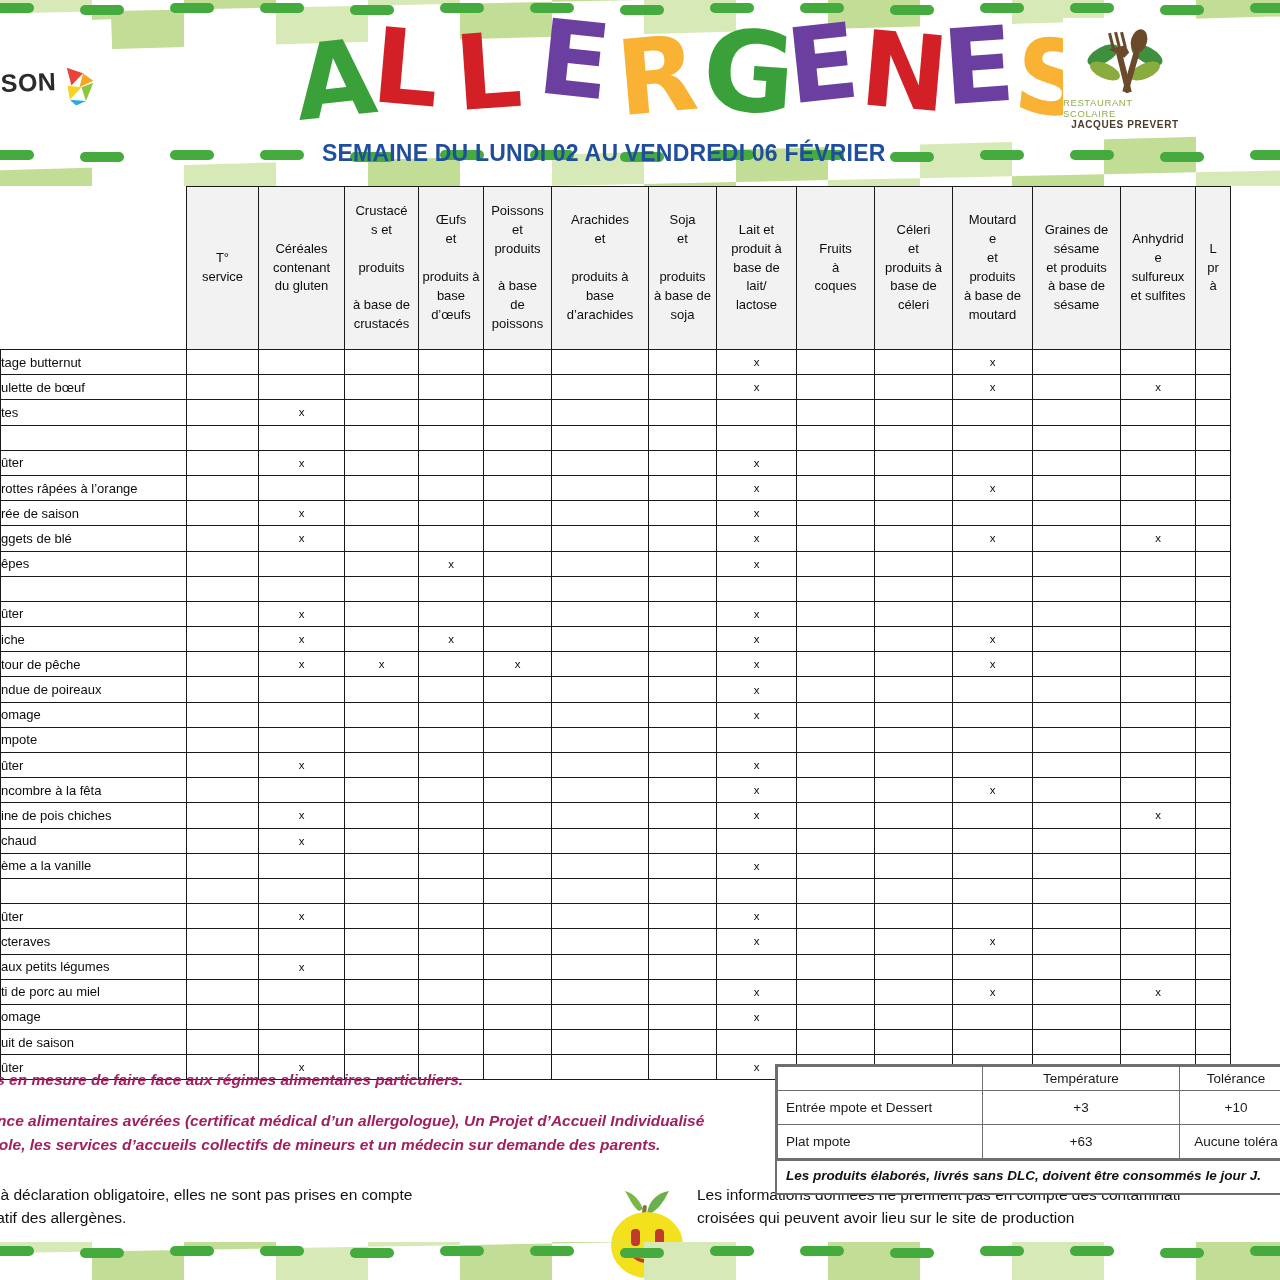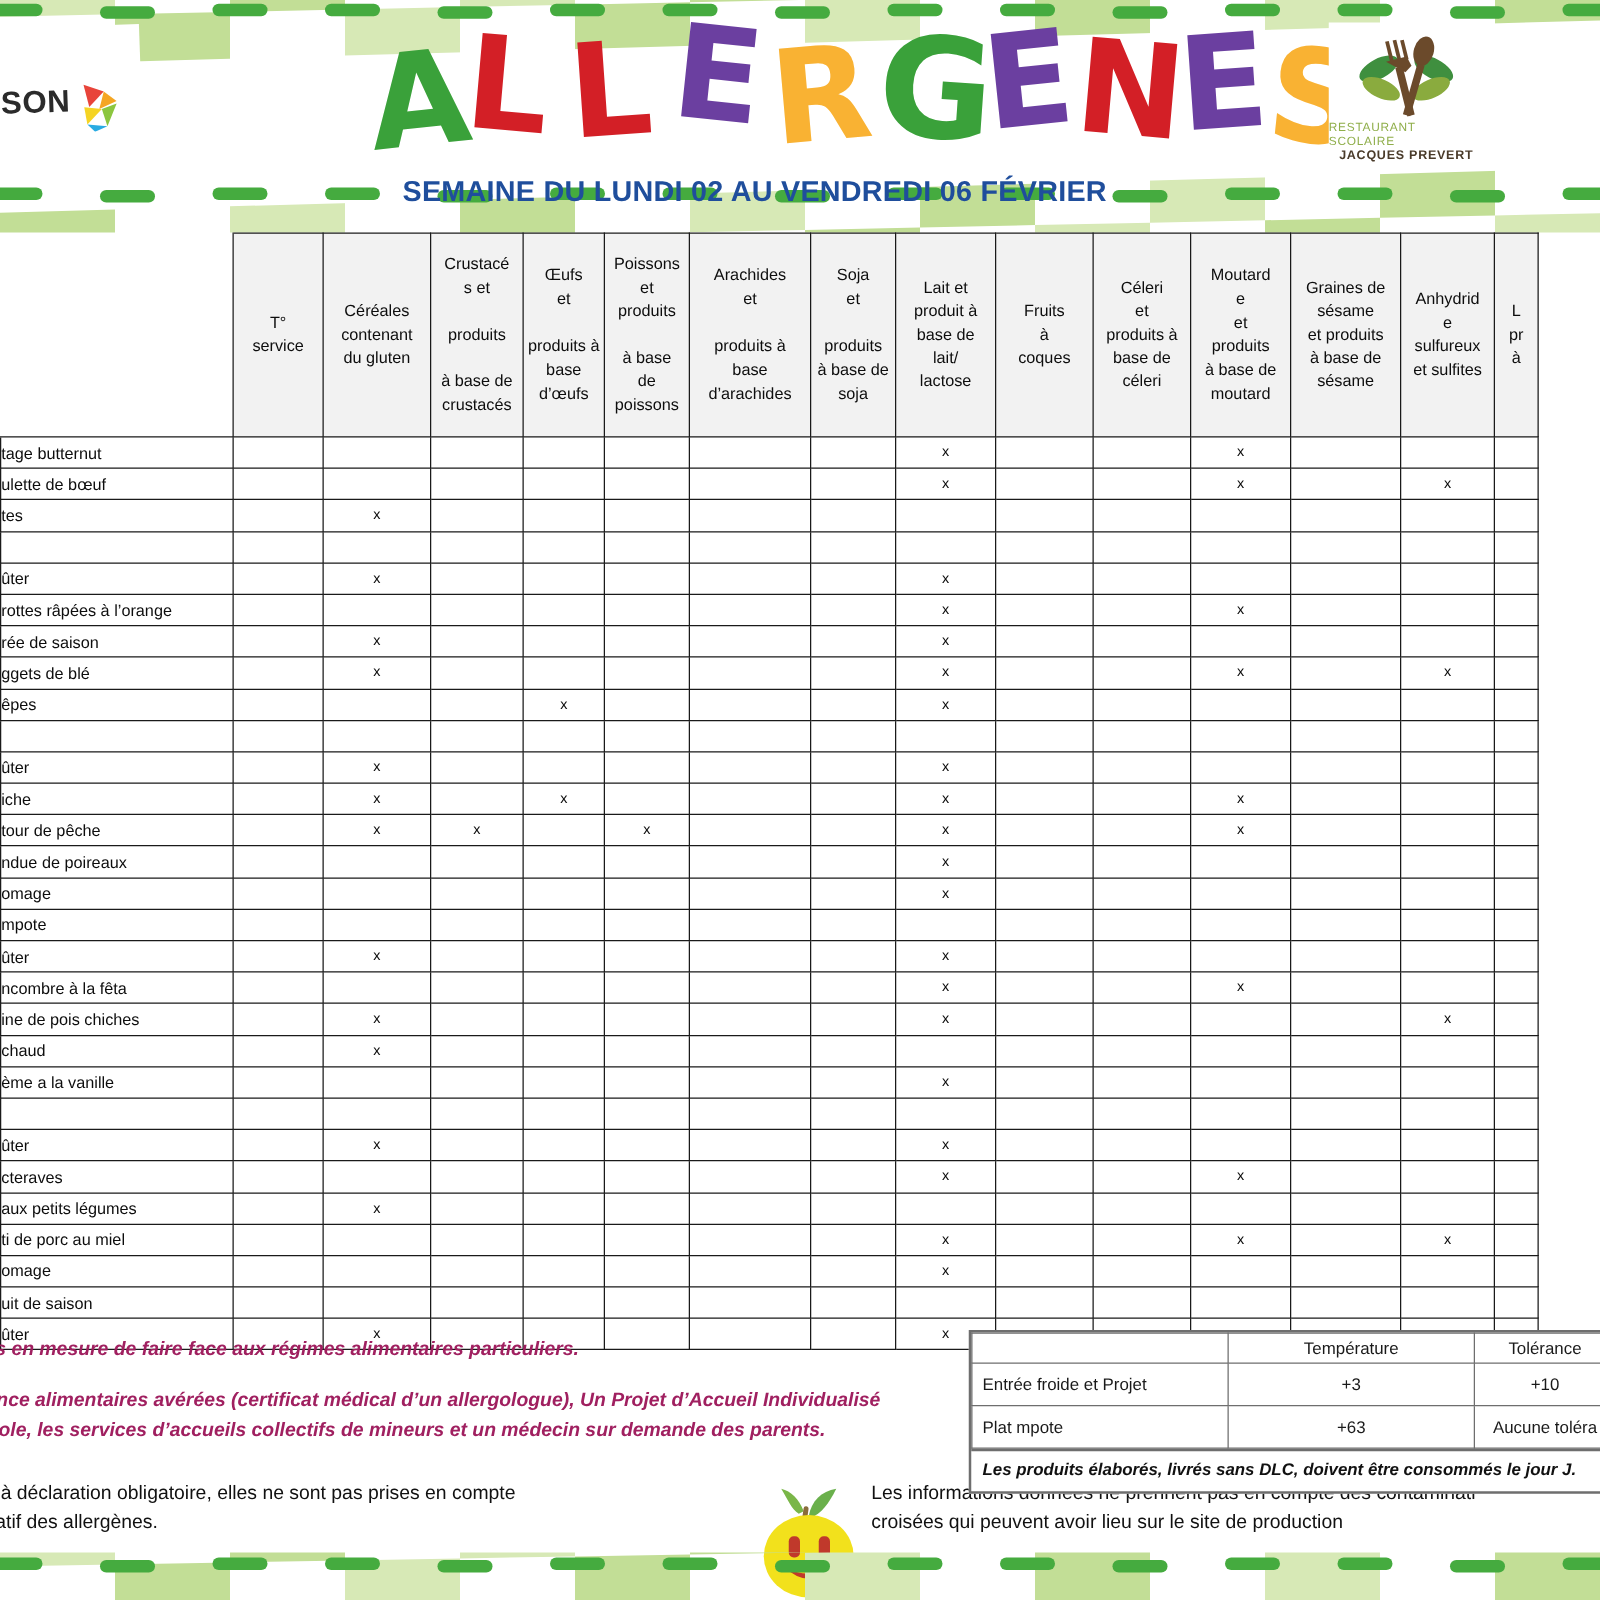--- a/index.html
+++ b/index.html
@@ -846,21 +846,21 @@
   <table id="temp-table">
     <thead>
       <tr>
         <th style="width:205px;"></th>
         <th class="c" style="width:197px;">Température</th>
         <th class="c">Tolérance</th>
       </tr>
     </thead>
     <tbody id="temp-body">
         <tr>
-          <td>Entrée froide et Projet</td>
+          <td>Entrée mpote et Dessert</td>
           <td class="c">+3</td>
           <td class="c">+10</td>
         </tr>
         <tr>
           <td>Plat mpote</td>
           <td class="c">+63</td>
           <td class="c">Aucune toléra</td>
         </tr>
       </tbody>
   </table>

